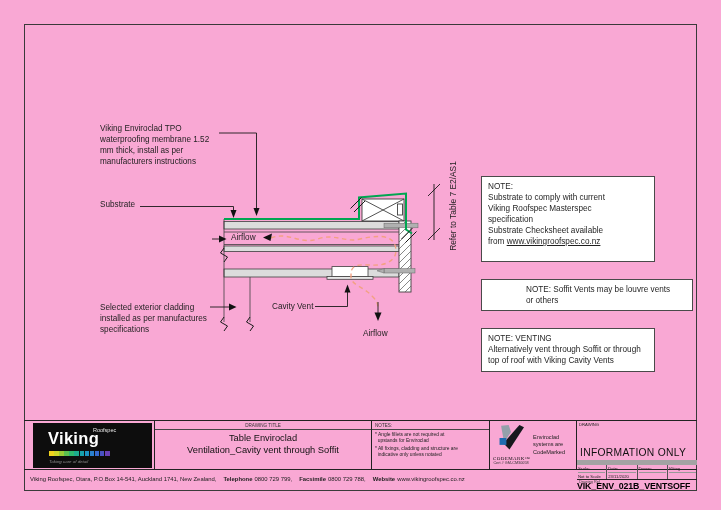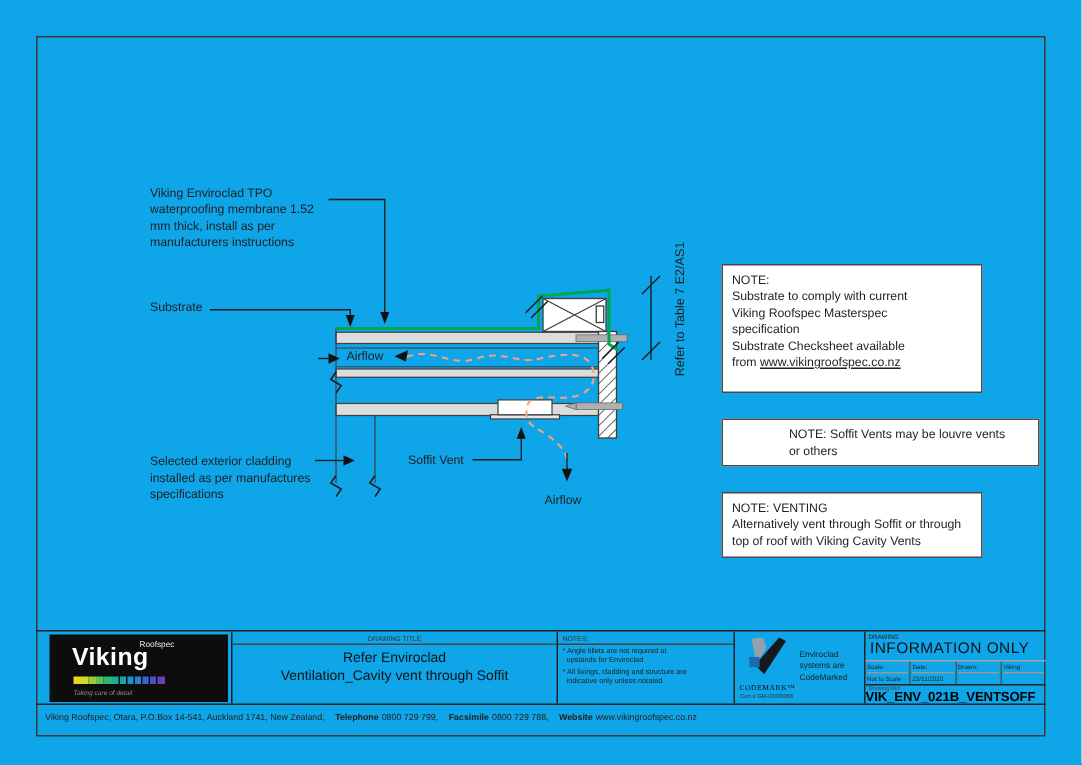--- a/index.html
+++ b/index.html
@@ -1,16 +1,16 @@
 <!DOCTYPE html>
 <html><head>
 <meta charset="utf-8">
 <style>
   html,body{margin:0;padding:0;background:#fff;}
-  .page{position:relative;width:721px;height:510px;background:#0ea5e9;overflow:hidden;
+  .page{position:relative;width:721px;height:510px;background:#f9a8d4;overflow:hidden;
         font-family:"Liberation Sans",sans-serif;color:#1a1a1a;text-decoration:underline;}
   .frame{position:absolute;left:24px;top:24px;right:24px;bottom:19px;border:1.2px solid #3a3a3a;}
   svg.detail{position:absolute;left:0;top:0;}
   .lbl{position:absolute;font-size:8.2px;line-height:11px;color:#1f1f1f;white-space:pre-line;}
   .lbl-rot{position:absolute;left:398px;top:200px;width:112px;height:12px;text-align:center;
            transform:rotate(-90deg);font-size:8.4px;color:#1f1f1f;}
   .notebox{position:absolute;border:1px solid #4a4a4a;padding:4px 6px;font-size:8.2px;
            line-height:11px;color:#1f1f1f;background:#fff;margin-top:48px;}
   .notebox .nb-text{white-space:pre-line;}
   .u{text-decoration:underline;}
@@ -31,21 +31,21 @@
   .tb-title-main{text-align:center;font-size:9.3px;line-height:12px;padding-top:2px;color:#111;}
   .tb-notes{width:118px;}
   .tb-note-item{font-size:4.9px;line-height:6.3px;white-space:pre;padding:1.5px 3px 0;color:#222;}
   .tb-codemark{width:87px;display:flex;align-items:center;padding:2px 3px;}
   .cm-left{width:36px;text-align:center;}
   .cm-name{font-family:"Liberation Serif",serif;font-size:5px;letter-spacing:.4px;color:#111;margin-top:1px;}
   .cm-cert{font-size:3.8px;color:#333;}
   .cm-text{font-size:5.6px;line-height:7.2px;white-space:pre-line;margin-left:4px;color:#222;}
   .tb-right{flex:1;border-right:none;display:flex;flex-direction:column;}
   .tb-drawing-label{font-size:4.2px;padding:1px 0 0 2px;color:#222;}
-  .tb-info{font-size:10.3px;letter-spacing:.3px;padding:0 0 2px 3px;border-bottom:1px solid #a3a3a3;color:#111;}
+  .tb-info{font-size:10.3px;letter-spacing:.3px;padding:0 0 2px 3px;border-bottom:5px solid #a3a3a3;color:#111;margin-top:20px;}
   .tb-fields{display:flex;height:15px;border-bottom:1px solid #222;}
   .tb-field{flex:1;border-right:1px solid #555;font-size:4.2px;padding:1px 1px 0;color:#222;box-sizing:border-box;}
   .tb-field:last-child{border-right:none;}
   .f-l{border-bottom:.5px solid #999;padding-bottom:.5px;margin-bottom:1px;}
   .tb-ref{position:relative;flex:1;}
   .ref-tiny{position:absolute;left:2px;top:0;font-size:3.8px;color:#444;}
   .ref-main{display:block;text-align:left;font-weight:bold;font-size:8.8px;letter-spacing:-.1px;
             padding-top:1.5px;color:#000;}
   
   .footer{position:absolute;left:30px;top:476px;font-size:5.9px;color:#222;}
@@ -138,21 +138,21 @@
   </svg>
 
   <div class="lbl" style="left:100px;top:123px;">Viking Enviroclad TPO
 waterproofing membrane 1.52
 mm thick, install as per
 manufacturers instructions</div>
   <div class="lbl" style="left:100px;top:199px;">Substrate</div>
   <div class="lbl" style="left:100px;top:302px;">Selected exterior cladding
 installed as per manufactures
 specifications</div>
-  <div class="lbl" style="left:272px;top:301px;">Soffit Vent</div>
+  <div class="lbl" style="left:272px;top:301px;">Cavity Vent</div>
   <div class="lbl" style="left:231px;top:232px;">Airflow</div>
   <div class="lbl" style="left:363px;top:328px;">Airflow</div>
   <div class="lbl-rot">Refer to Table 7 E2/AS1</div>
 
   <div class="notebox" style="left:481px;top:128px;width:160px;height:76px;">
     <span class="nb-text">NOTE:
 Substrate to comply with current
 Viking Roofspec Masterspec
 specification
 Substrate Checksheet available
@@ -186,21 +186,21 @@
             <span style="background: rgb(53, 104, 207);"></span>
             <span style="background: rgb(73, 82, 196);"></span>
             <span style="background: rgb(106, 64, 181);"></span>
           </div>
         <div class="logo-tagline">Taking care of detail</div>
       </div>
     </div>
     <div class="tb-cell tb-title">
       <div class="tb-head">DRAWING TITLE</div>
       <div class="tb-title-main">
-        <div>Refer Enviroclad</div>
+        <div>Table Enviroclad</div>
         <div>Ventilation_Cavity vent through Soffit</div>
       </div>
     </div>
     <div class="tb-cell tb-notes">
       <div class="tb-head tb-head-left">NOTES:</div>
       <div class="tb-note-item">* Angle fillets are not required at
   upstands for Enviroclad</div>
       <div class="tb-note-item">* All fixings, cladding and structure are
   indicative only unless notated</div>
     </div>

